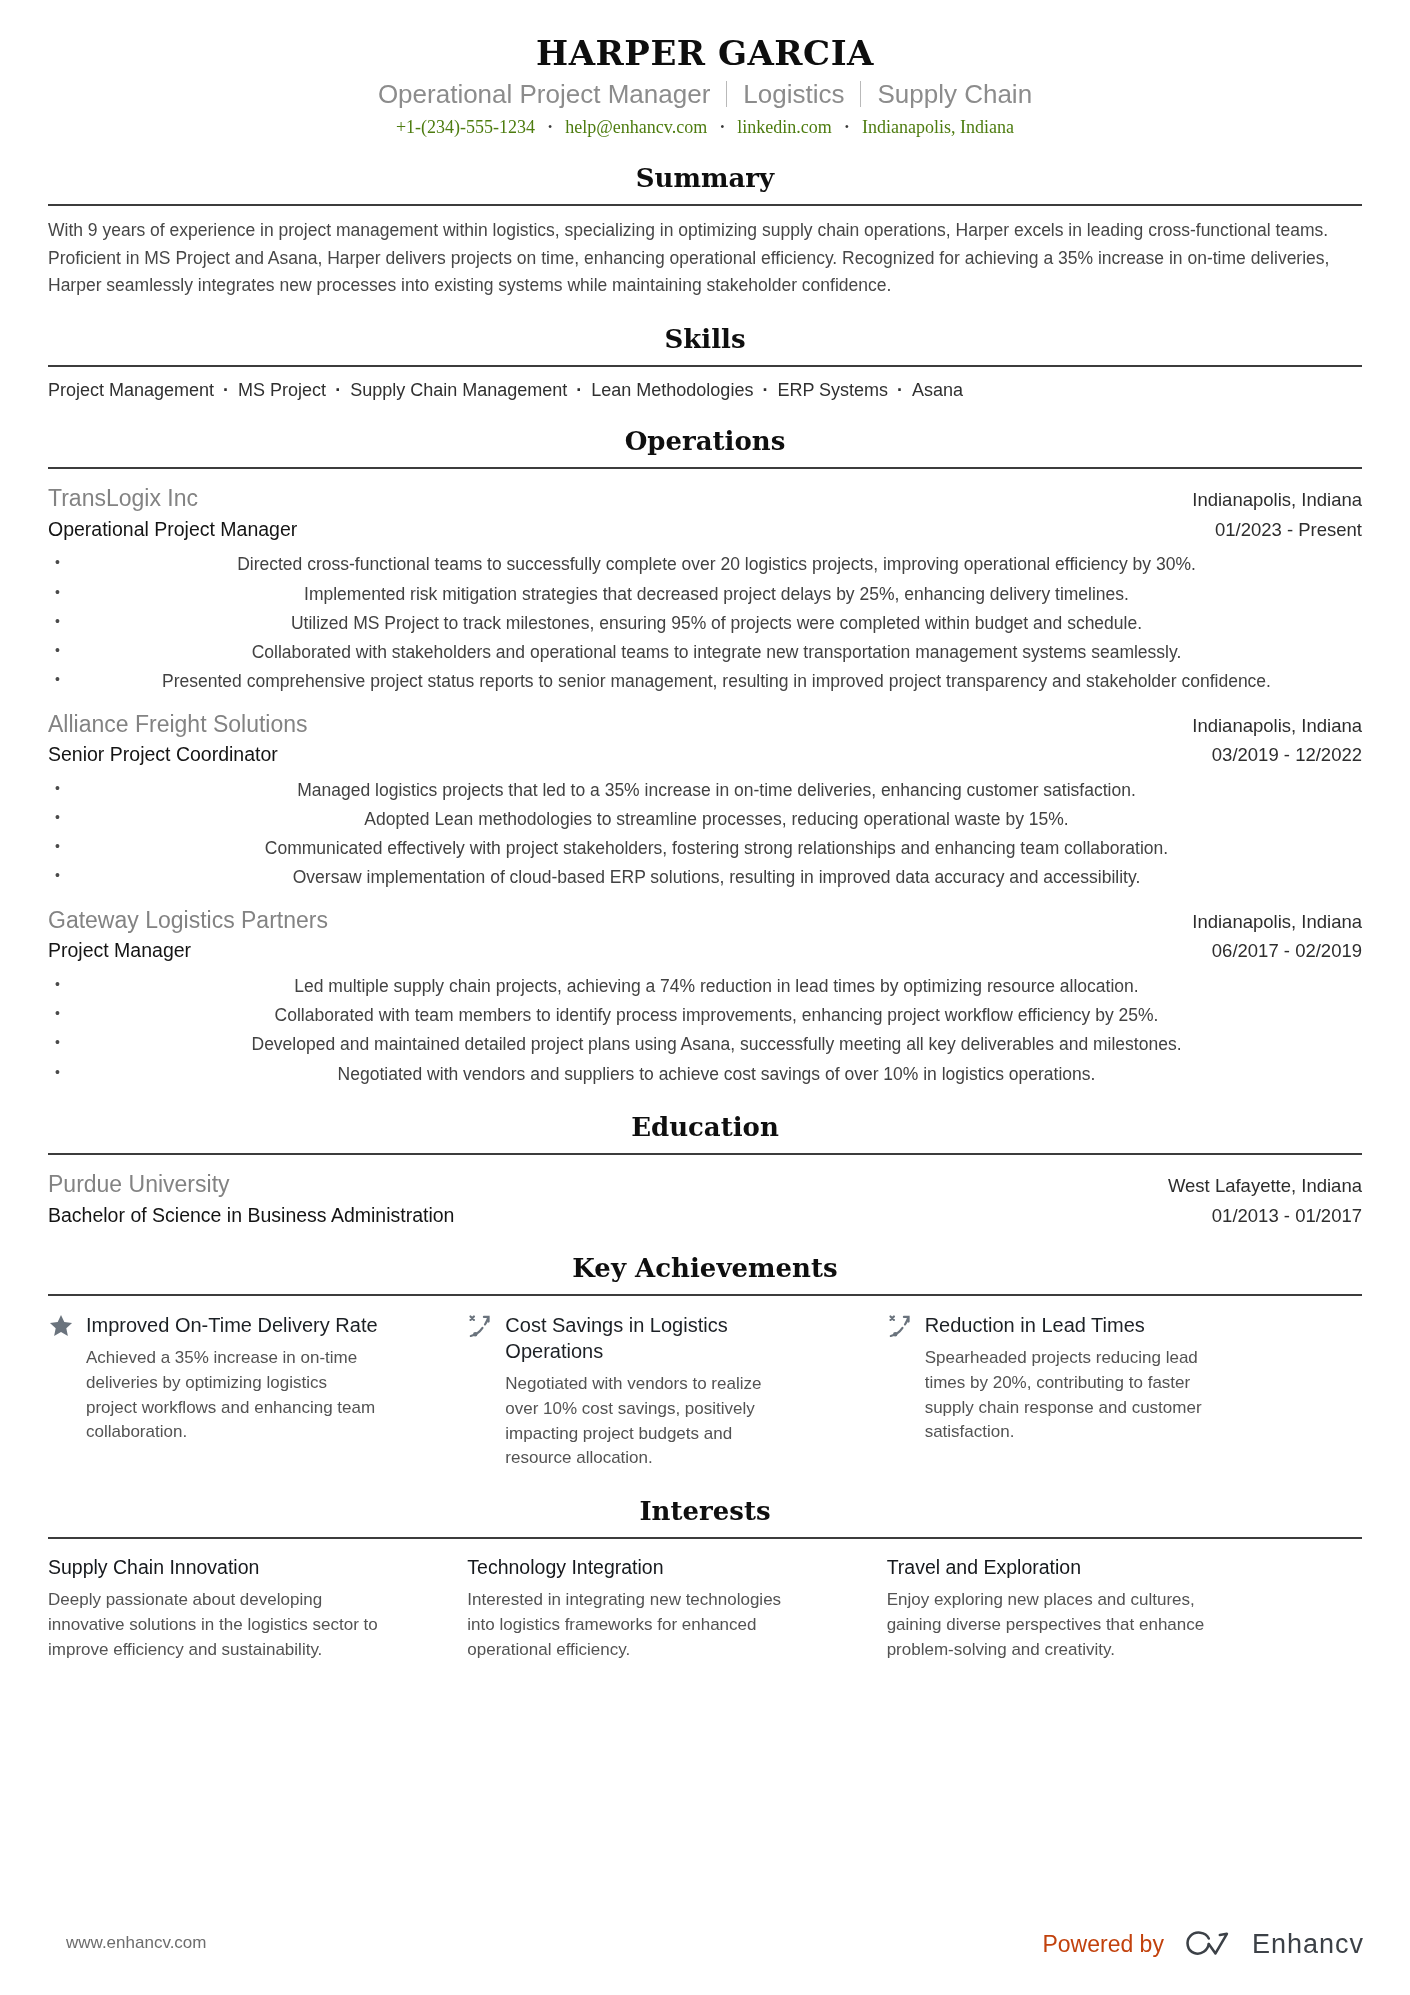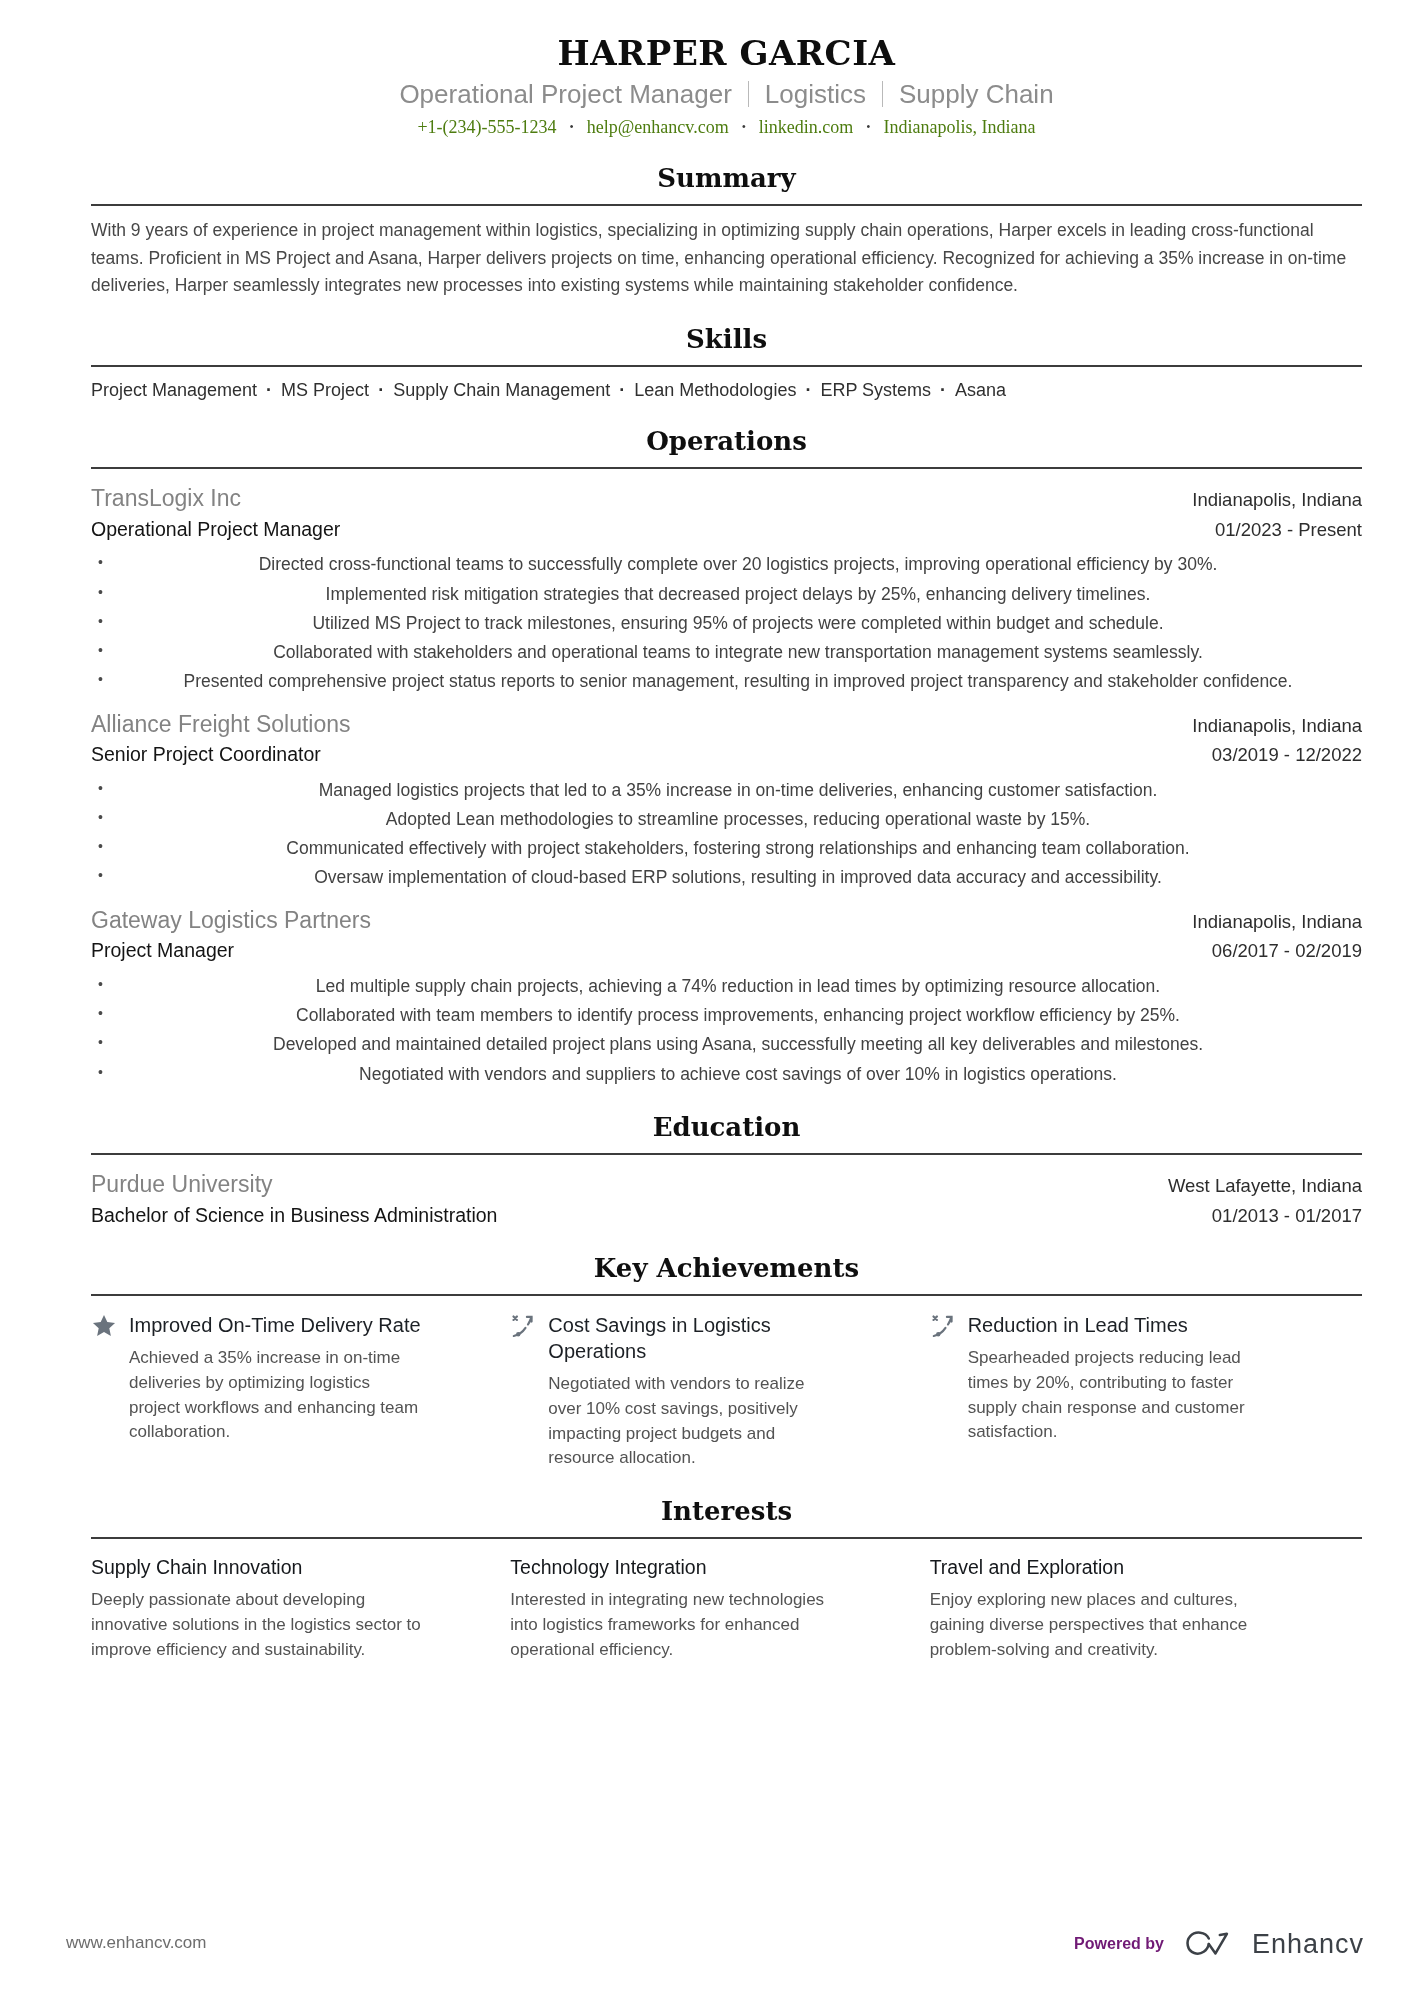--- a/index.html
+++ b/index.html
@@ -2,21 +2,21 @@
 <html><head>
 <meta charset="utf-8">
 <style>
   * { box-sizing: border-box; }
   html,body { margin:0; padding:0; background:#e8e8e8; }
   .page {
     width:1410px; height:1995px; margin:0 auto; background:#ffffff;
     position:relative; font-family:"Liberation Sans", sans-serif; color:#333;
     overflow:hidden;
   }
-  .content { padding:34px 48px 0 48px;margin-left:43px; }
+  .content { padding:34px 48px 0 48px; }
 
   
   .hdr { text-align:center; }
   .hdr-name {
     font-family:"DejaVu Serif", serif; font-weight:700; font-size:34px;
     color:#0e0e0e; letter-spacing:0.5px; margin:0; line-height:1.15;
   }
   .hdr-title { margin-top:6px; font-size:26px; color:#8c8c8c; line-height:1.2; }
   .hdr-title .tsep {
     display:inline-block; width:1px; height:26px; background:#b9b9b9;
@@ -66,21 +66,21 @@
   .ach-ic svg { display:block; }
   .ach-title { font-size:20px; color:#1c2025; line-height:1.3; margin:0 0 8px 0; }
   .ach-text, .int-text { font-size:17px; color:#535353; line-height:1.45; }
   .int-title { font-size:19.5px; color:#15181c; margin:0 0 8px 0; line-height:1.3; }
 
   
   .foot-site { position:absolute; left:66px; bottom:42px; font-size:17px; color:#6d6d6d; }
   .foot-brand {
     position:absolute; right:46px; bottom:34px; display:flex; align-items:center; gap:18px;
   }
-  .powered { font-size:16px; color:#701a75;font-weight:bold; }
+  .powered { font-size:23px; color:#c2410c; }
   .brand-word {
     font-size:27px; color:#3c4147; letter-spacing:1px; font-weight:400;
   }
   .brand-logo svg { display:block; }
 </style>
 </head>
 <body>
 
 <div class="page">
   <div class="content">

